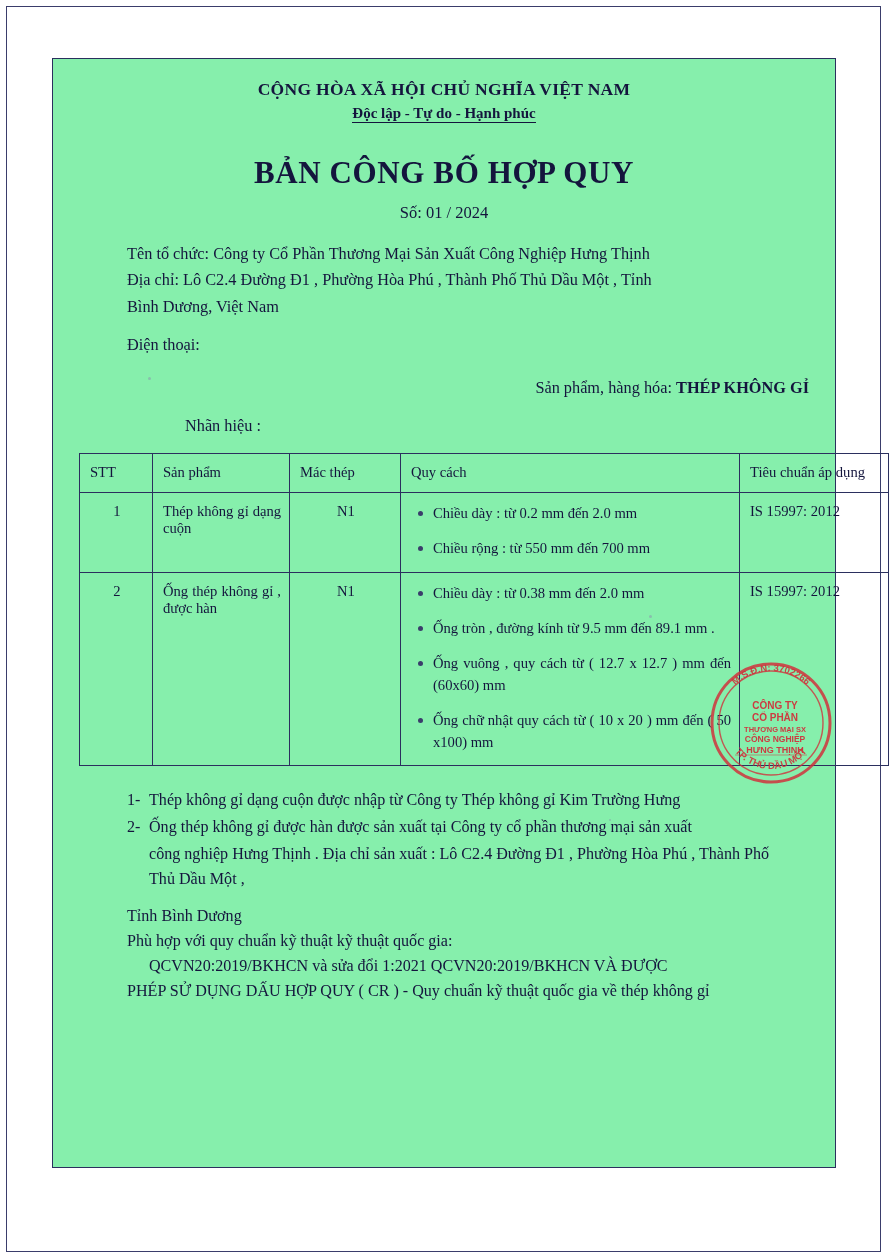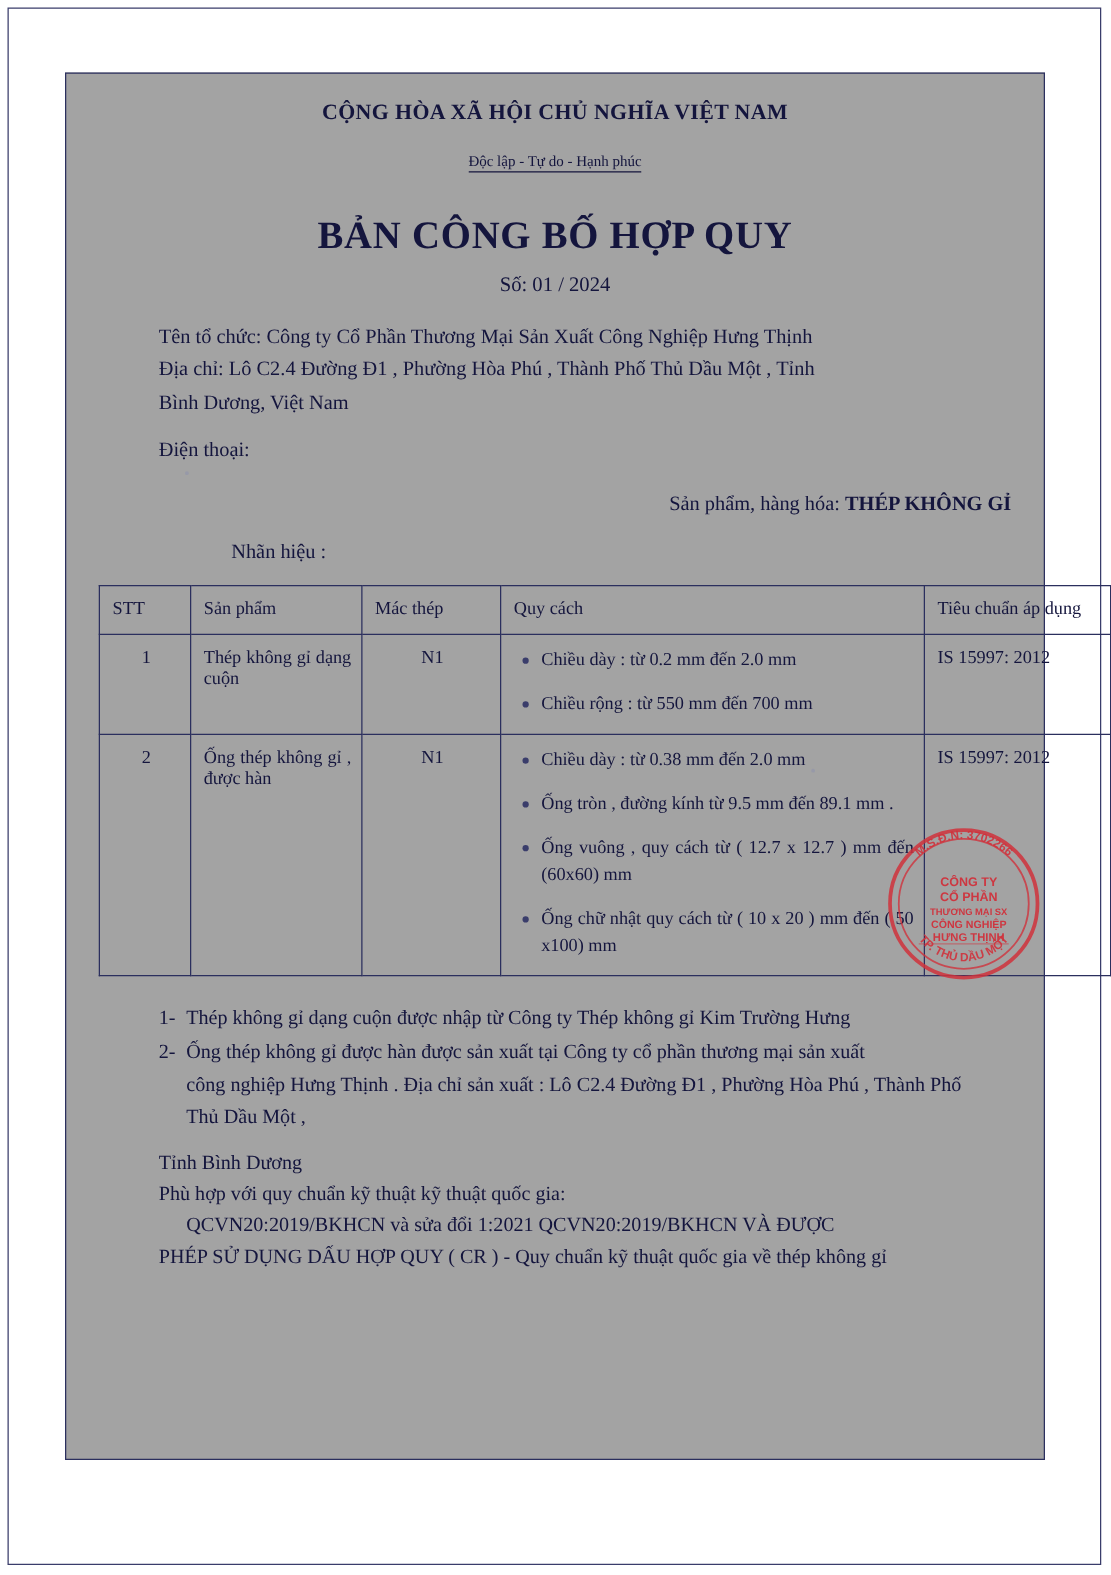--- a/index.html
+++ b/index.html
@@ -26,37 +26,37 @@
     box-sizing: border-box;
   }
   .page {
     position: absolute;
     left: 52px;
     top: 58px;
     width: 784px;
     height: 1110px;
     border: 1px solid #2b2f5e;
     box-sizing: border-box;
-    background: #a3a3a3;
+    background: #86efac;
   }
   .inner {
     padding: 14px 26px 0 26px;
     box-sizing: border-box;
   }
   .center { text-align: center; }
   .nation {
     font-weight: bold;
     font-size: 17.5px;
     letter-spacing: 0.3px;
     margin-top: 6px;
   }
   .motto {
-    font-weight: normal;
-    font-size: 12px;
-    margin-top: 22px;
+    font-weight: bold;
+    font-size: 15px;
+    margin-top: 5px;
   }
   .motto span {
     border-bottom: 1.3px solid #14153d;
     padding-bottom: 1px;
   }
   .doc-title {
     font-weight: bold;
     font-size: 31px;
     letter-spacing: 0.6px;
     margin-top: 33px;

